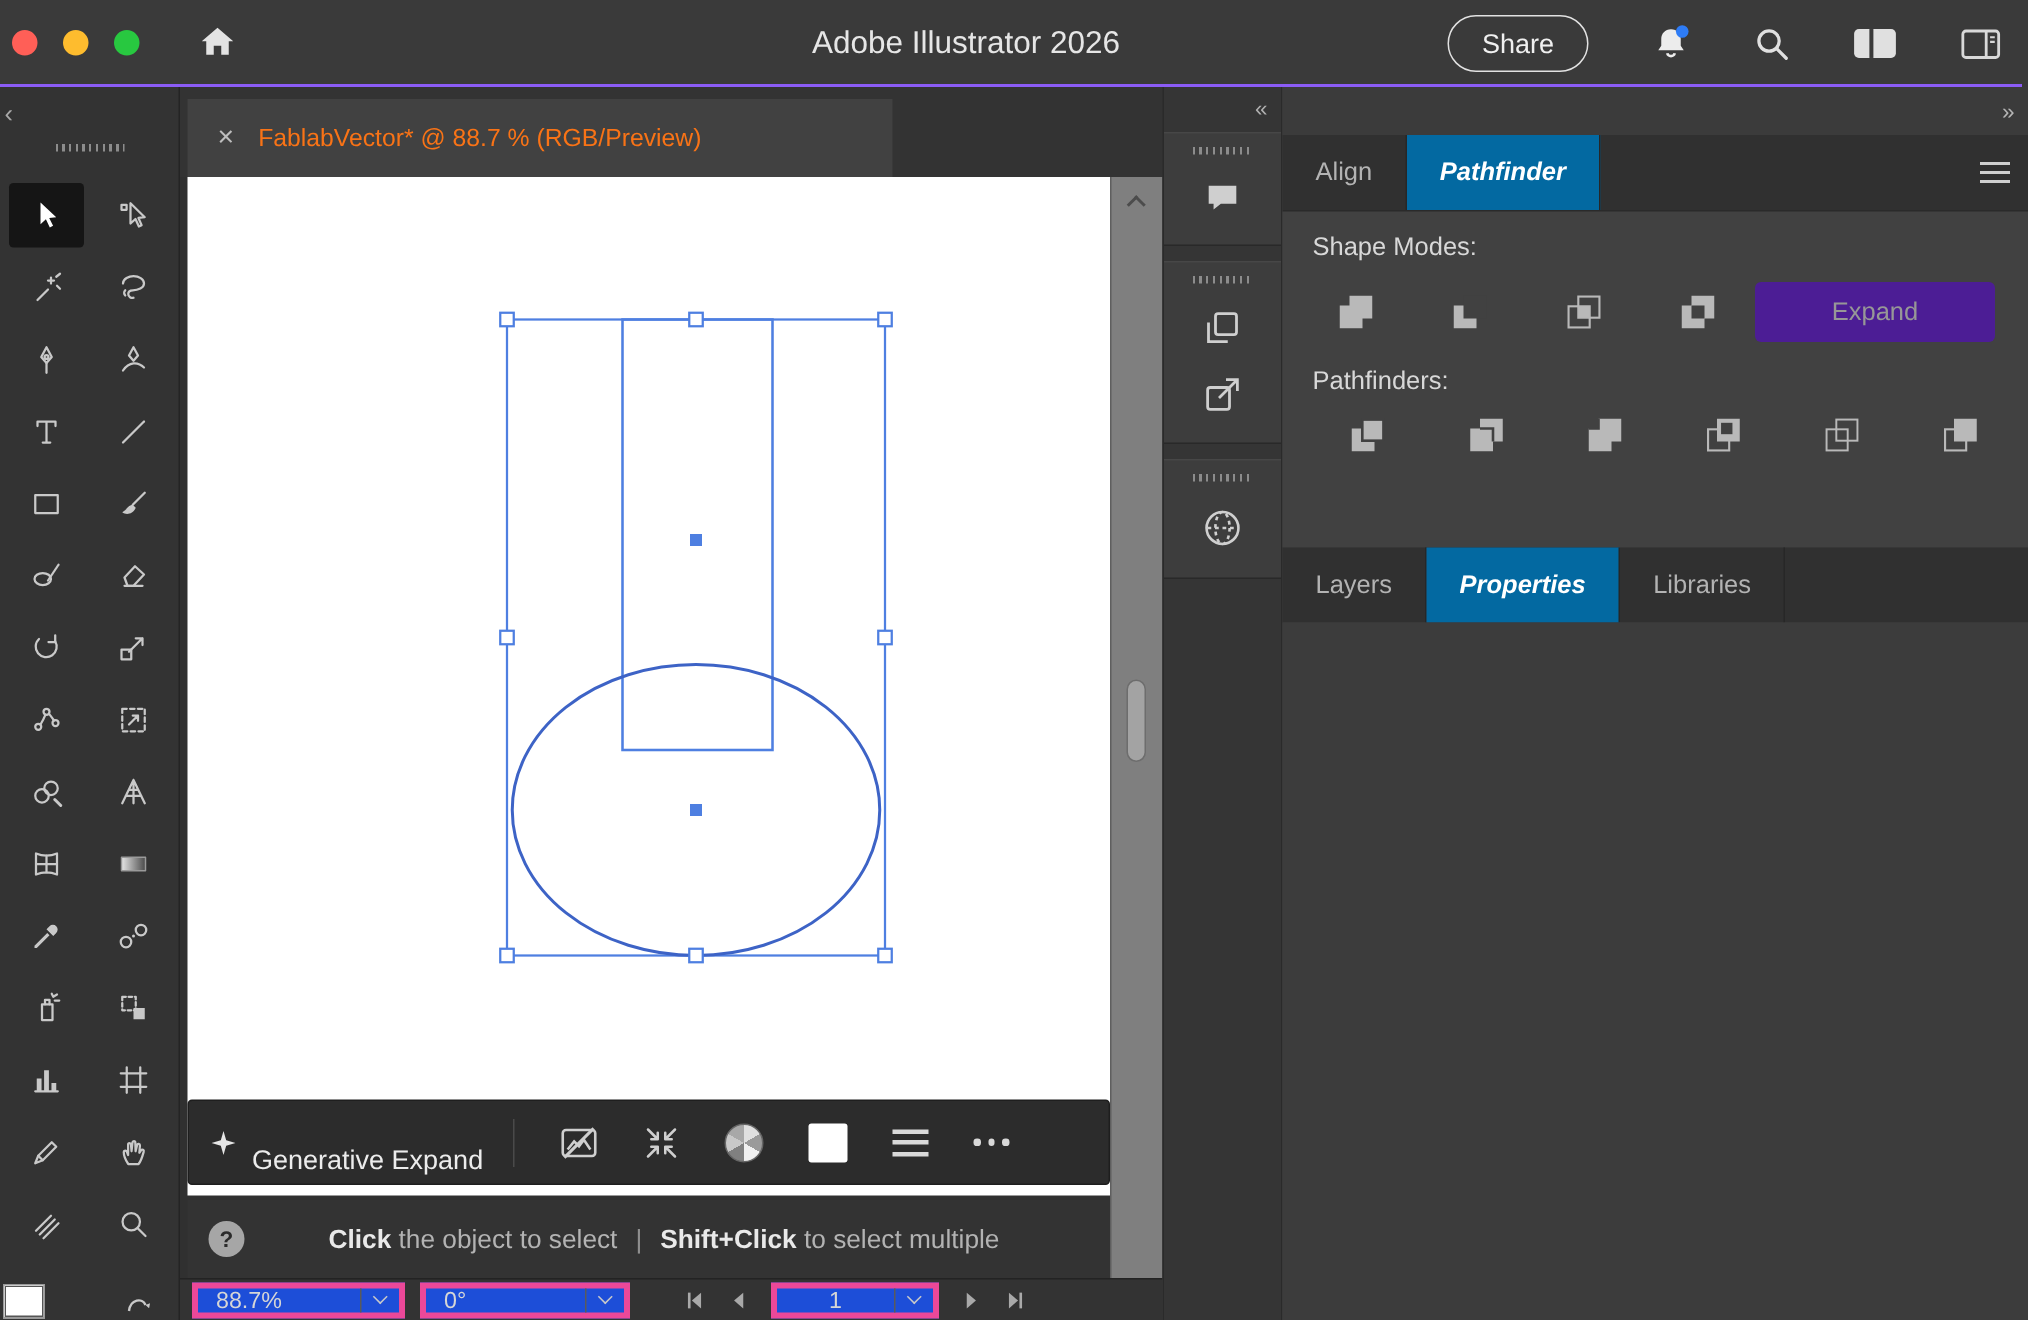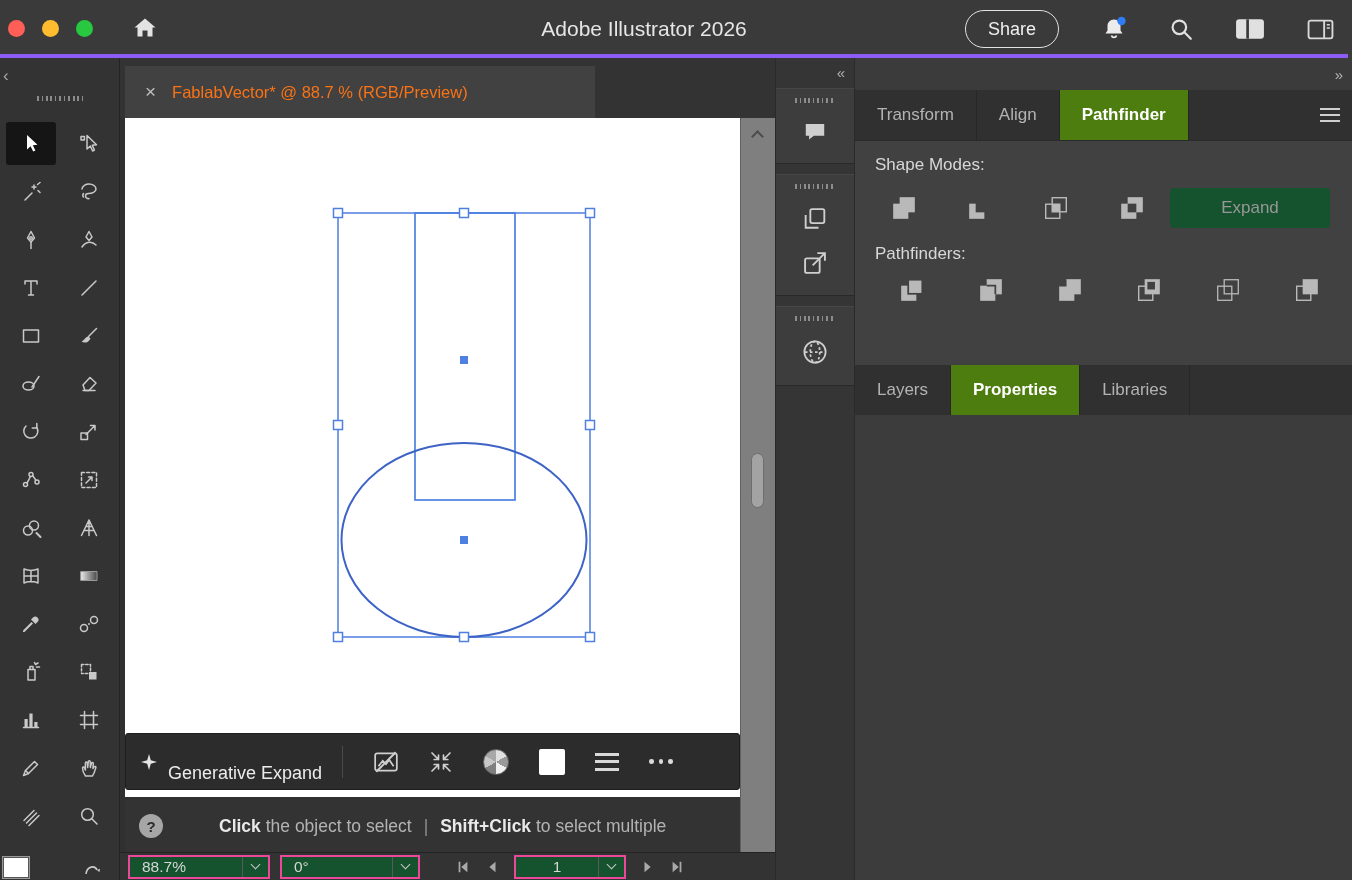--- a/index.html
+++ b/index.html
@@ -2,21 +2,21 @@
 <html><head>
 <meta charset="utf-8">
 <style>
   * { margin:0; padding:0; box-sizing:border-box; user-select:none; }
   html,body { background:#2a2a2a; }
   #app { position:relative; width:1352px; height:880px; overflow:hidden;
          background:#3a3a3a; font-family:"Liberation Sans", sans-serif; cursor:default; }
 
   
   #titlebar { position:absolute; top:0; left:0; width:1348px; height:58px;
-              background:#3a3a3a; border-bottom:4px solid #8b5cf6; }
+              background:#3a3a3a; border-bottom:2px solid #8b5cf6; }
   .traffic { position:absolute; left:8px; top:20px; display:flex; gap:17px; }
   .tl { width:17px; height:17px; border-radius:50%; }
   .tl.red{background:#FF5F57}.tl.yellow{background:#FEBC2E}.tl.green{background:#28C840}
   .tb-home { position:absolute; left:132px; top:15px; display:flex; }
   .tb-title { position:absolute; left:0; top:0; width:1288px; height:58px;
               display:flex; align-items:center; justify-content:center;
               color:#e6e6e6; font-size:21px; font-weight:500; pointer-events:none; }
   .tb-right { position:absolute; right:14px; top:0; height:58px;
               display:flex; align-items:center; gap:42px; }
   .share-btn { height:38px; padding:0 22px; border-radius:19px; border:1.5px solid #e2e2e2;
@@ -76,21 +76,21 @@
   #hintbar { position:absolute; left:5px; top:742px; width:615px; height:52px; background:#333333;
              display:flex; align-items:center; padding:0 14px; gap:14px; overflow:hidden; }
   .help-circle { min-width:24px; height:24px; border-radius:50%; background:#a6a6a6; color:#2b2b2b;
                  font-weight:bold; font-size:15px; display:flex; align-items:center; justify-content:center; }
   .hint-text { font-size:17.5px; color:#b3b3b3; white-space:nowrap;margin-left:42px; }
   .hint-text b { color:#e9e9e9; font-weight:700; }
   .hint-sep { color:#8f8f8f; margin:0 12px; }
 
   #statusbar { position:absolute; left:0; top:794px; width:655px; height:28px; background:#333333;
                border-top:1px solid #232323; display:flex; align-items:center; padding-left:8px; gap:10px; }
-  .sb-box { height:24px; background:#14532d; border:2px solid #ec4899; display:flex; align-items:center; }
+  .sb-box { height:24px; background:#1d4ed8; border:4px solid #ec4899; display:flex; align-items:flex-start; }
   .sb-box .sb-val { flex:1; padding:0 12px; font-size:15.5px; color:#d6d6d6; }
   .sb-box.center .sb-val { text-align:center; }
   .sb-chev { width:26px; height:100%; border-left:1px solid #5a5a5a;
              display:flex; align-items:center; justify-content:center; }
   .cd { width:7px; height:7px; border-right:1.8px solid #c9c9c9; border-bottom:1.8px solid #c9c9c9;
         transform:rotate(45deg); margin-top:-4px; }
   .nav { display:flex; align-items:center; gap:15px; margin-left:26px; }
   .nav .tb-ic { color:#a9a9a9; }
 
   
@@ -104,31 +104,31 @@
   .dock-icon { margin-top:16px; color:#cfcfcf; display:flex; }
 
   
   #rightpanel { position:absolute; left:855px; top:58px; width:497px; height:822px;
                 background:#3c3c3c; display:flex; flex-direction:column; }
   .rp-topstrip { height:32px; background:#3b3b3b; display:flex; justify-content:flex-end;
                  align-items:center; padding-right:10px; color:#b5b5b5; font-size:15px; letter-spacing:-1px; }
   .rp-tabbar { height:50px; background:#303030; display:flex; flex-shrink:0; }
   .ptab { padding:0 22px; display:flex; align-items:center; font-size:17px; color:#b3b3b3;
           border-right:1px solid #272727; white-space:nowrap; }
-  .ptab.active { background:#4d7c0f; color:#ffffff; font-weight:700; }
+  .ptab.active { background:#0369a1; color:#ffffff; font-weight:700;font-style:italic; }
   .rp-menu { position:absolute; right:12px; top:50px; display:flex; flex-direction:column; gap:4px; }
   .rp-menu i { display:block; width:20px; height:2px; background:#cfcfcf; }
   .rp-content { height:225px; background:#414141; border-top:1px solid #2a2a2a;
                 padding:14px 0 0 20px; flex-shrink:0; }
   .rp-label { font-size:17px; color:#d8d8d8; margin-bottom:13px; }
   .rp-row { display:flex; align-items:center; margin-bottom:16px; padding-right:22px; }
   .icon-row { display:flex; gap:50px; align-items:center; margin-left:16px; }
   #pathfinders-icons { gap:53px; margin-left:24px; }
   .pf-icon { width:26px; height:26px; display:flex; }
-  .expand-btn { margin-left:auto; width:160px; height:40px; background:#14532d; border:none;
+  .expand-btn { margin-left:auto; width:160px; height:40px; background:#4c1d95; border:none;
                 border-radius:4px; color:#979797; font-size:17px; font-family:inherit; }
   .rp-empty { flex:1; background:#3c3c3c; }
 </style>
 </head>
 <body>
 
 <div id="app">
 
   <header id="titlebar">
     <div class="traffic">
@@ -536,21 +536,20 @@
           </span>
         </div>
       </div>
   </aside>
 
   <section id="rightpanel">
     <div class="rp-topstrip">
       <span>»</span>
     </div>
     <div class="rp-tabbar" id="top-tabbar">
-        <div class="ptab">Transform</div>
         <div class="ptab">Align</div>
         <div class="ptab active">Pathfinder</div>
       </div>
     <span class="rp-menu">
         <i></i>
         <i></i>
         <i></i>
       </span>
     <div class="rp-content">
       <div class="rp-label">Shape Modes:</div>

